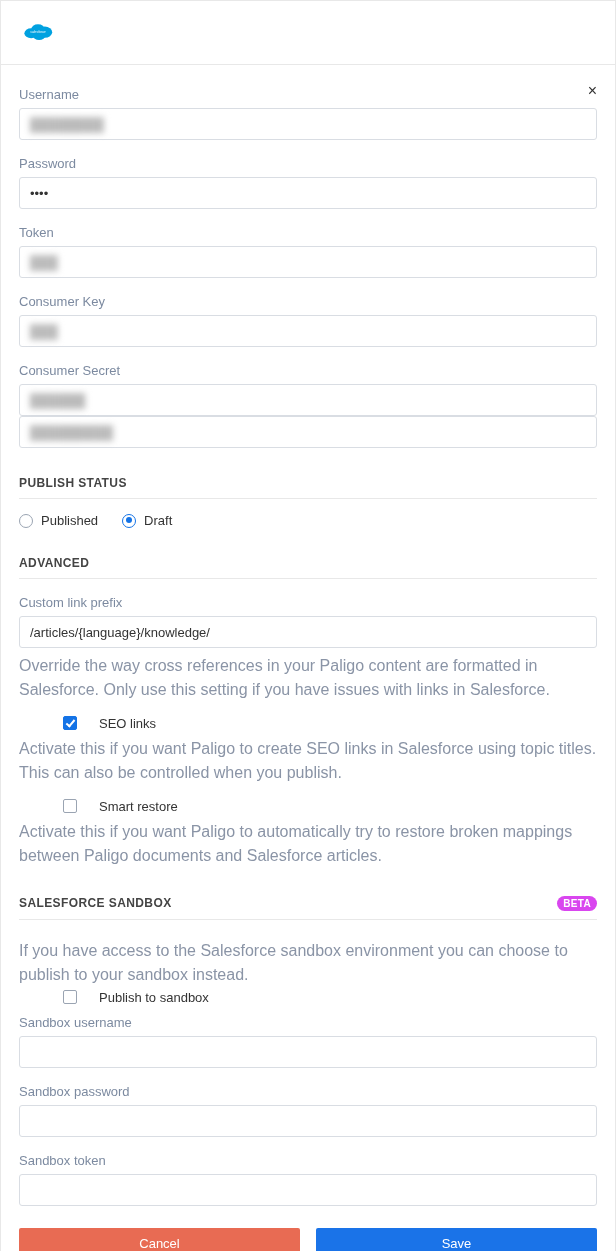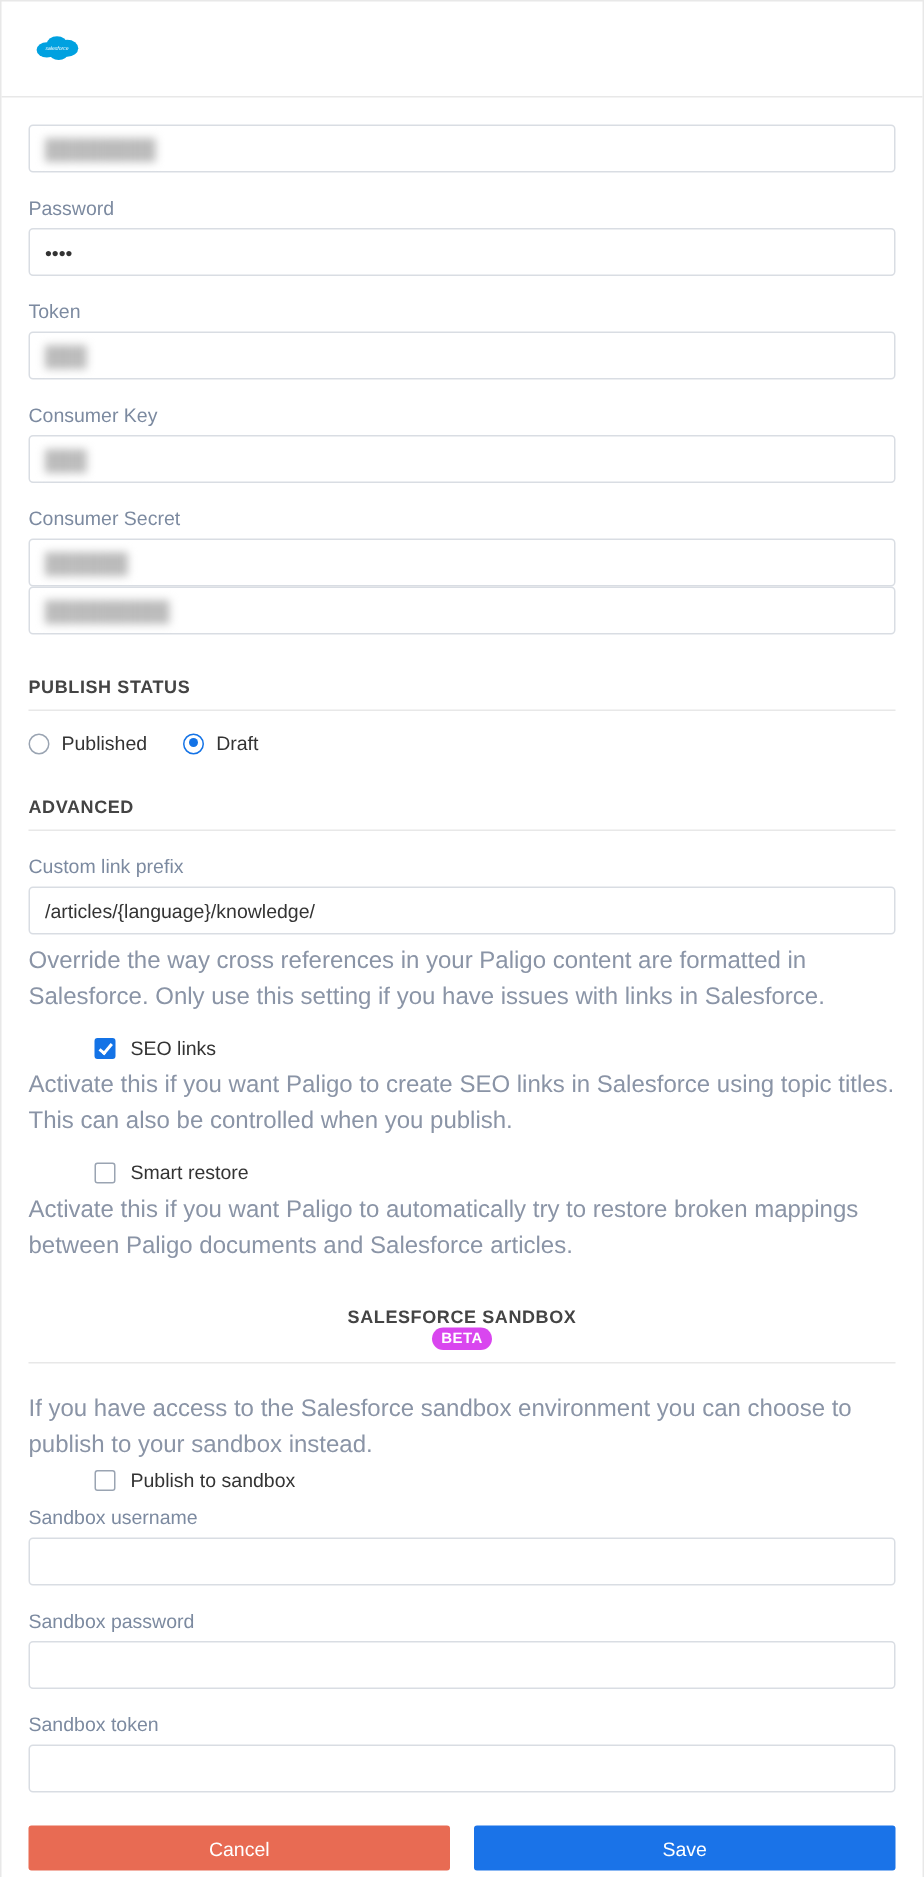--- a/index.html
+++ b/index.html
@@ -110,22 +110,22 @@
     background: #1473e6;
   }
   .helper {
     color: #8a94a6;
     font-size: 16px;
     line-height: 1.5;
     margin-top: 6px;
   }
   .check-row {
     display: flex;
-    align-items: center;
-    gap: 10px;
+    align-items: flex-start;
+    gap: 22px;
     margin-top: 14px;
     font-size: 13px;
     color: #333;
     padding-left: 44px;
   }
   input[type="checkbox"] {
     appearance: none;
     width: 14px;
     height: 14px;
     border: 1.5px solid #9aa4b2;
@@ -154,24 +154,22 @@
     background: #d946ef;
     color: #fff;
     font-size: 10px;
     font-weight: 600;
     padding: 2px 6px;
     border-radius: 8px;
     letter-spacing: 0.3px;
   }
   .section-row {
     display:flex;
-    align-items:center;
     justify-content:space-between;
     margin-top:28px;
-    flex-direction:column;
   }
   .btn-row {
     display: flex;
     gap: 16px;
     margin-top: 22px;
   }
   .btn {
     flex: 1;
     height: 30px;
     border: none;
@@ -205,20 +203,21 @@
       <ellipse cx="42" cy="22" rx="13" ry="10" fill="#00A1E0"></ellipse>
       <ellipse cx="32" cy="28" rx="11" ry="8" fill="#00A1E0"></ellipse>
       <text x="30" y="24" font-size="6" fill="#fff" text-anchor="middle" font-family="Arial" font-style="italic">salesforce</text>
     </svg>
   </div>
 
   <div class="body">
     <span class="close">×</span>
 
     
+    <div class="field-label first">Username</div>
     <div class="input-wrap">
       <span class="masked">████████</span>
     </div>
 
     
     <div class="field-label">Password</div>
     <input type="text" class="text-input" value="••••" style="">
 
     
     <div class="field-label">Token</div>

